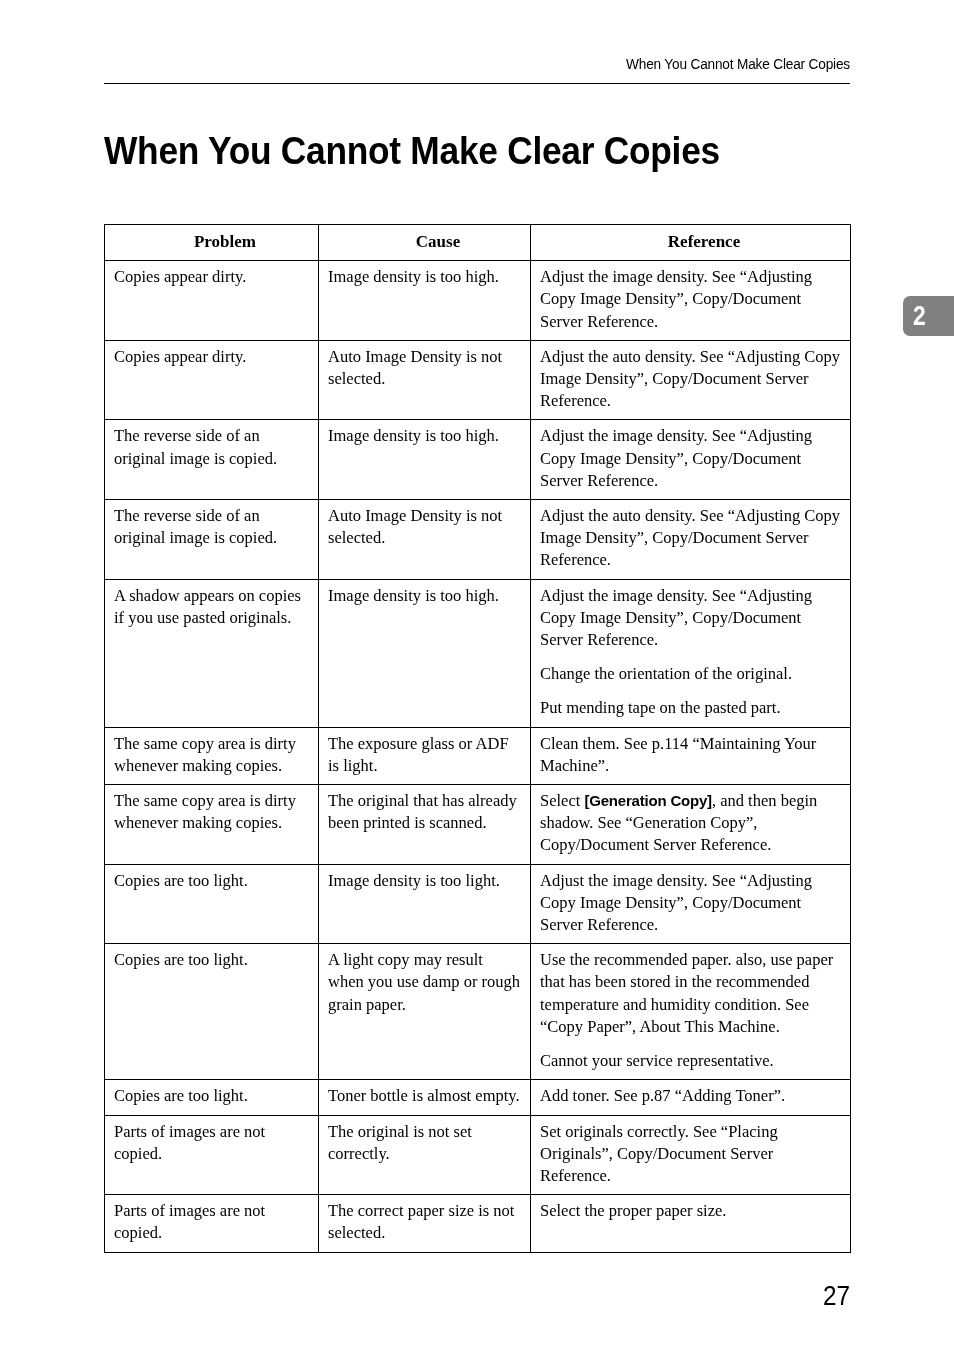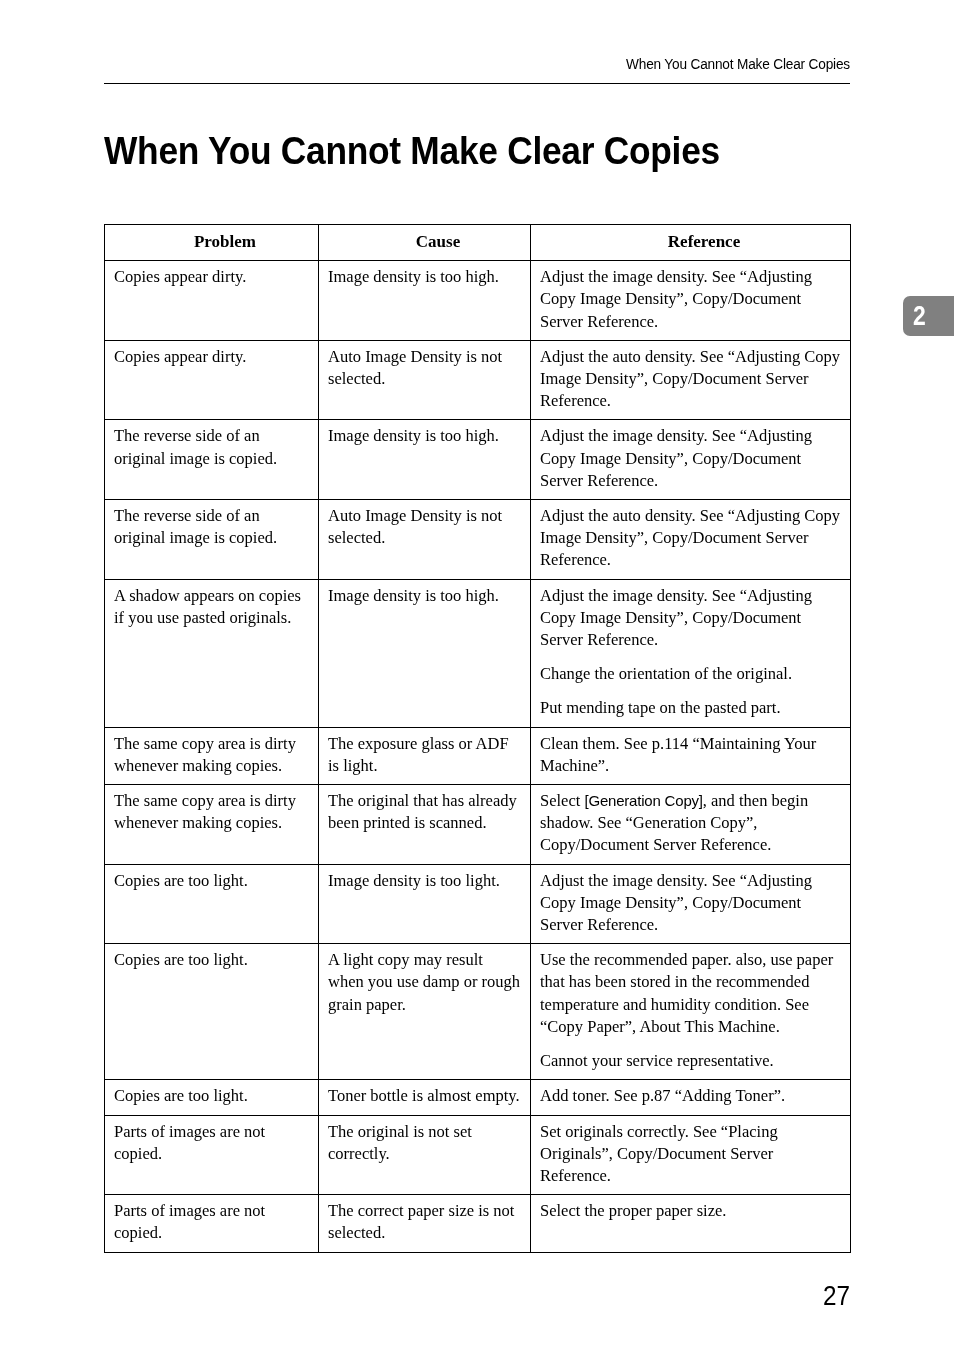--- a/index.html
+++ b/index.html
@@ -127,21 +127,21 @@
     padding-top: 6px;
     padding-bottom: 7px;
     font-size: 17px;
     padding-left: 35px;
   }
   td .para { margin: 0; }
   td .para + .para { margin-top: 12px; }
 
   .uibtn {
     font-family: "Liberation Sans", "DejaVu Sans", sans-serif;
-    font-weight: normal;
+    font-weight: bold;
     font-size: 15px;
     letter-spacing: -0.2px;
     text-align: center;
   }
 
   
   .folio {
     position: absolute;
     left: 760px;
     top: 1278px;

